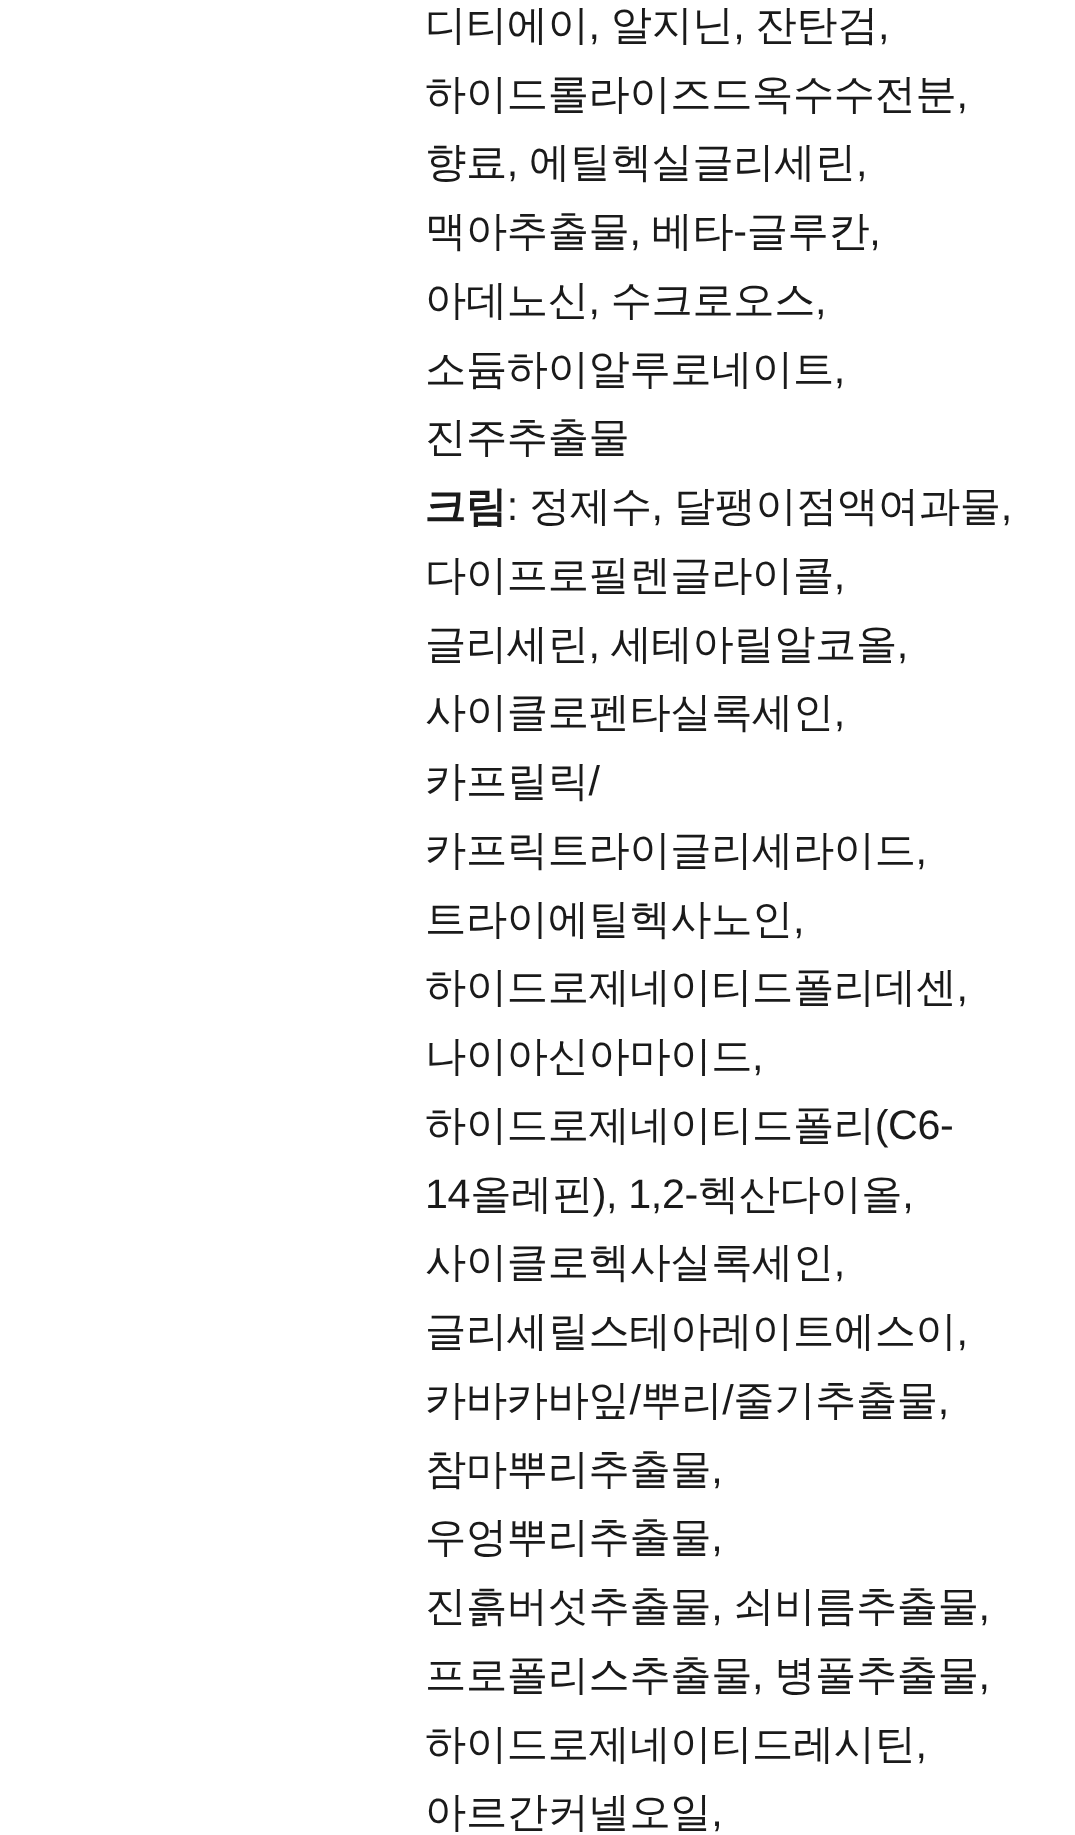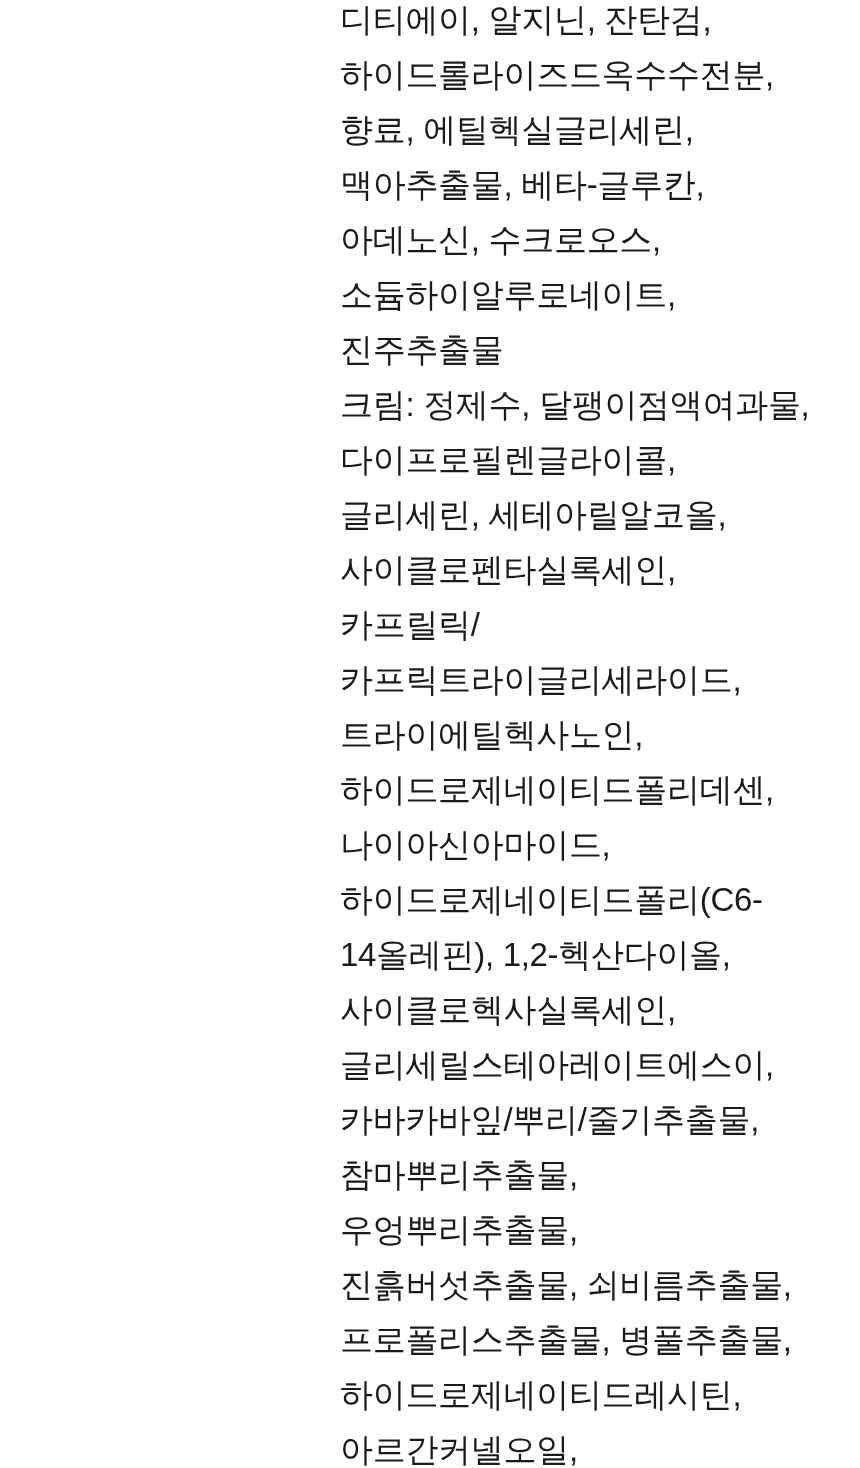--- a/index.html
+++ b/index.html
@@ -34,21 +34,21 @@
     overflow-wrap: break-word;
   }
   .para {
     margin: 0;
     padding: 0;
   }
   .para + .para {
     margin-top: 0;
   }
   .label {
-    font-weight: normal;
+    font-weight: bold;
   }
   .body-text {
     font-weight: normal;
   }
 </style>
 </head>
 <body>
 
 <div class="page">
   <div class="content">

